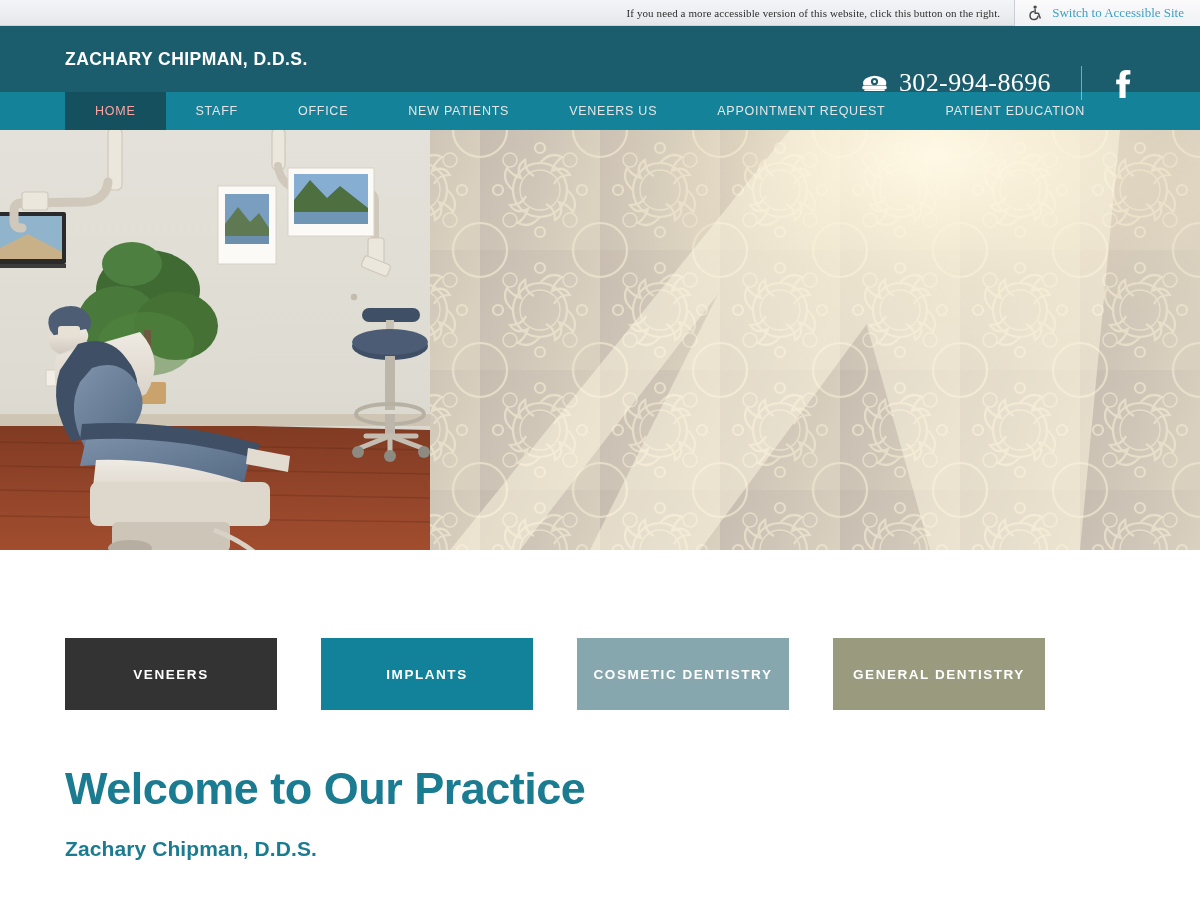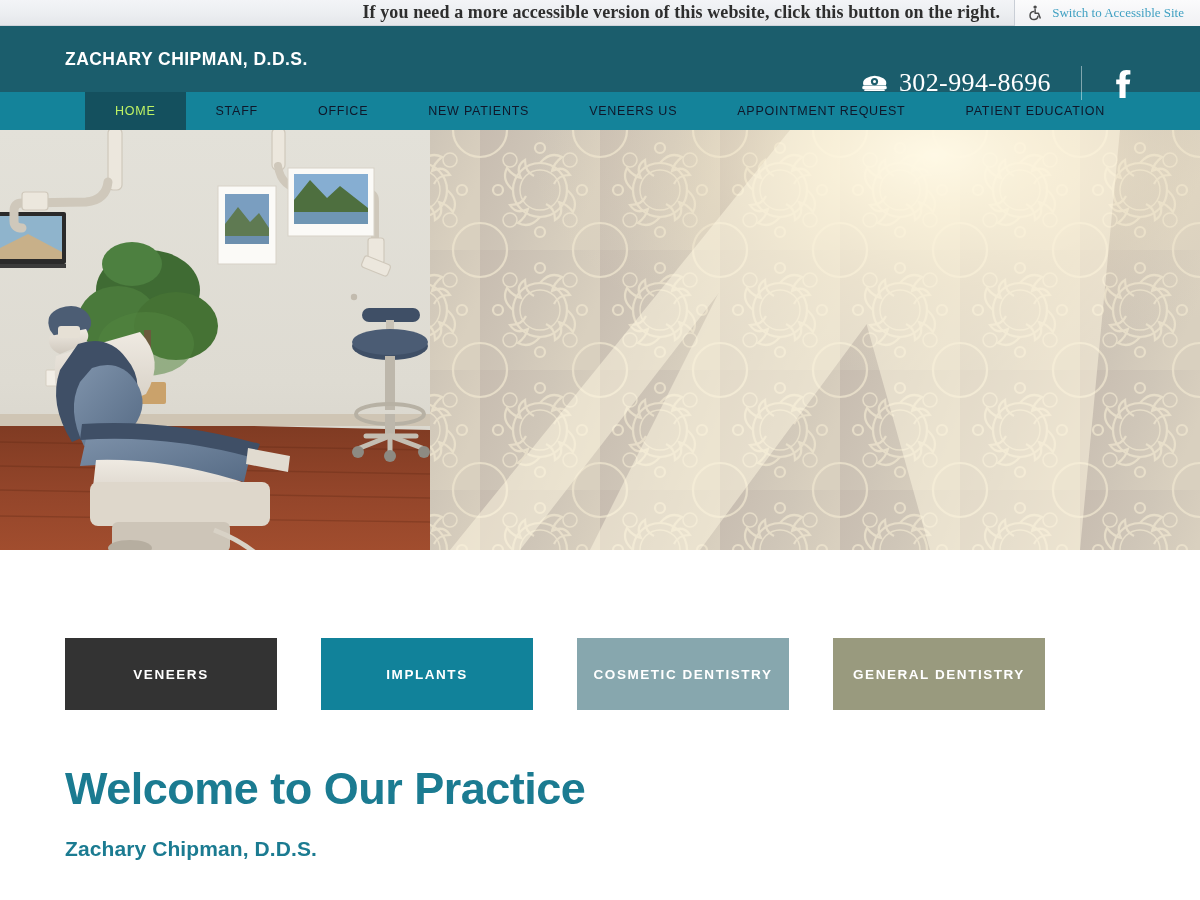--- a/index.html
+++ b/index.html
@@ -18,26 +18,25 @@
     height: 26px;
     width: 100%;
     background: linear-gradient(to bottom, #f3f4f7 0%, #eceef1 55%, #e4e6ea 100%);
     border-bottom: 1px solid #cfd3d9;
     display: flex;
     align-items: center;
     justify-content: flex-end;
   }
   .access-note {
     font-family: "Liberation Serif", serif;
-    font-size: 18px;
+    font-size: 11px;
     color: #2e2e2e;
     padding-right: 14px;
     white-space: nowrap;
     letter-spacing: .1px;
-    font-weight: bold;
   }
   .access-btn {
     height: 26px;
     display: flex;
     align-items: center;
     gap: 9px;
     padding: 0 16px 0 14px;
     background: linear-gradient(to bottom, #fbfbfc 0%, #f0f1f4 100%);
     border-left: 1px solid #c9ced6;
     cursor: pointer;
@@ -106,32 +105,31 @@
     height: 38px;
     background: #14839a;
     display: flex;
     align-items: stretch;
     padding-left: 65px;
   }
   .nav-item {
     display: flex;
     align-items: center;
     justify-content: center;
-    color: #0f172a;
+    color: #e5e5e5;
     font-size: 12.5px;
     letter-spacing: .75px;
     white-space: nowrap;
     cursor: pointer;
     padding: 0 30px;
     height: 38px;
   }
   .nav-item.active {
     background: #14505e;
-    color: #bef264;
-    margin-left: 20px;
+    color: #fca5a5;
   }
 
   
   .hero {
     position: relative;
     height: 420px;
     width: 100%;
     overflow: hidden;
     background: #cfc6bb;
   }

